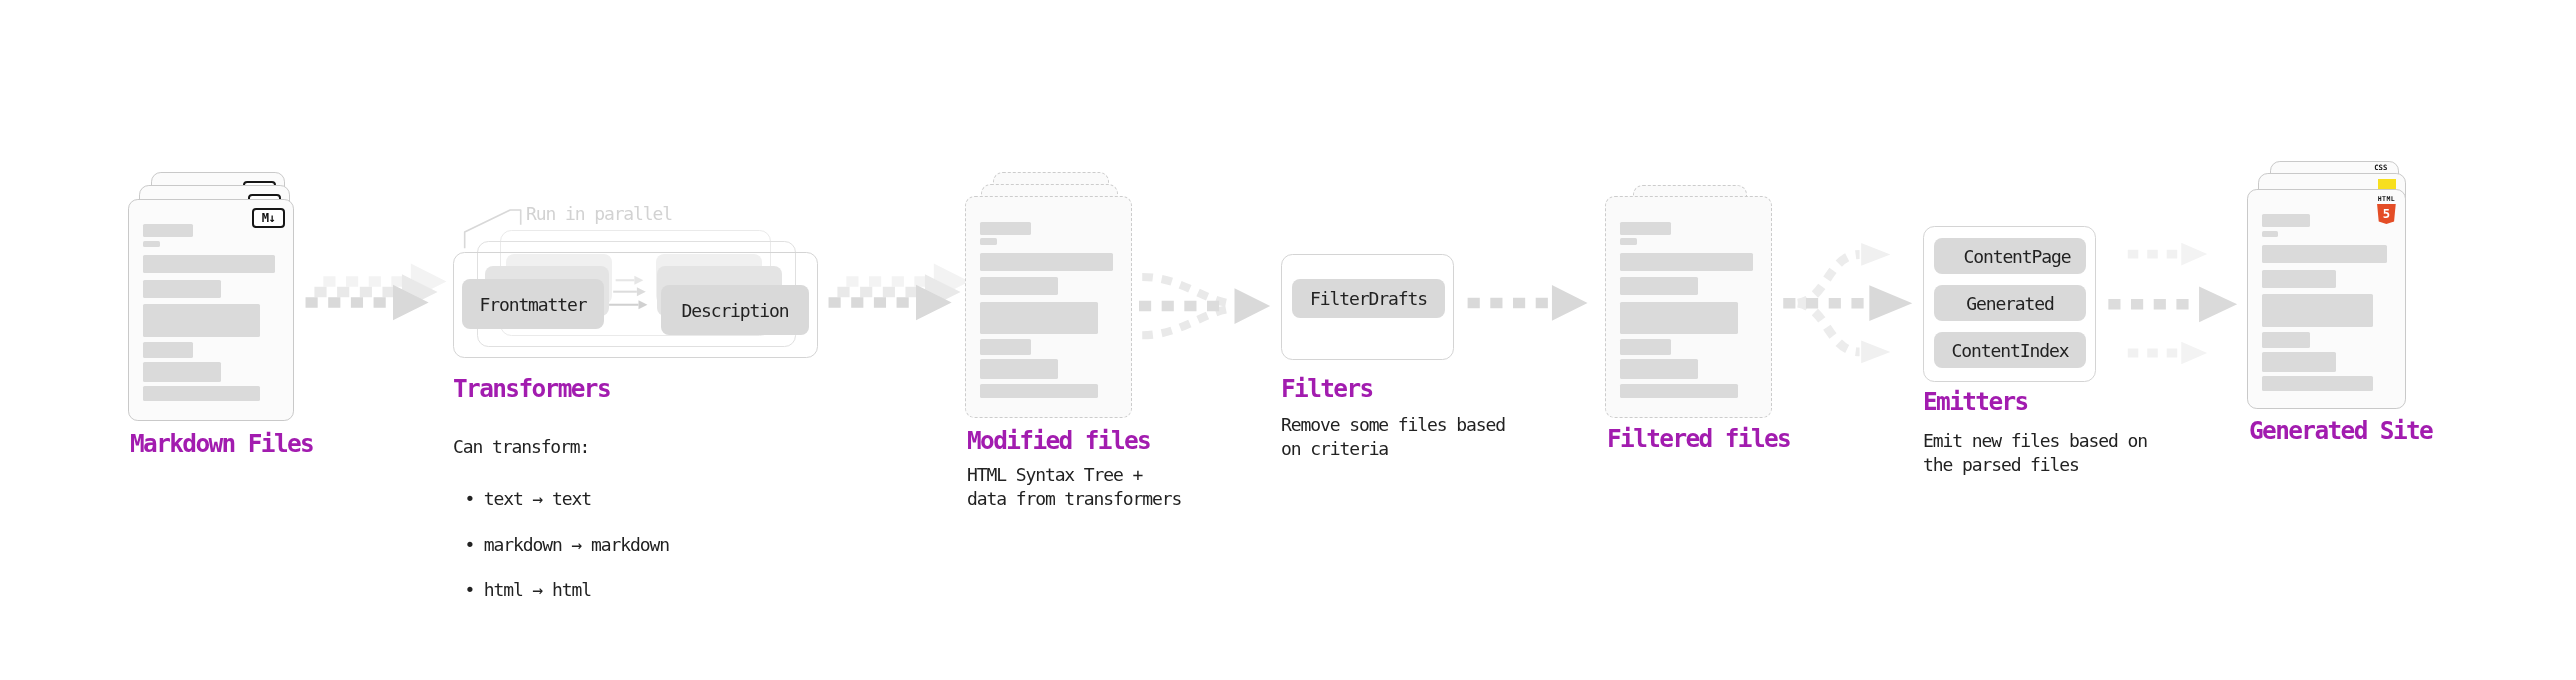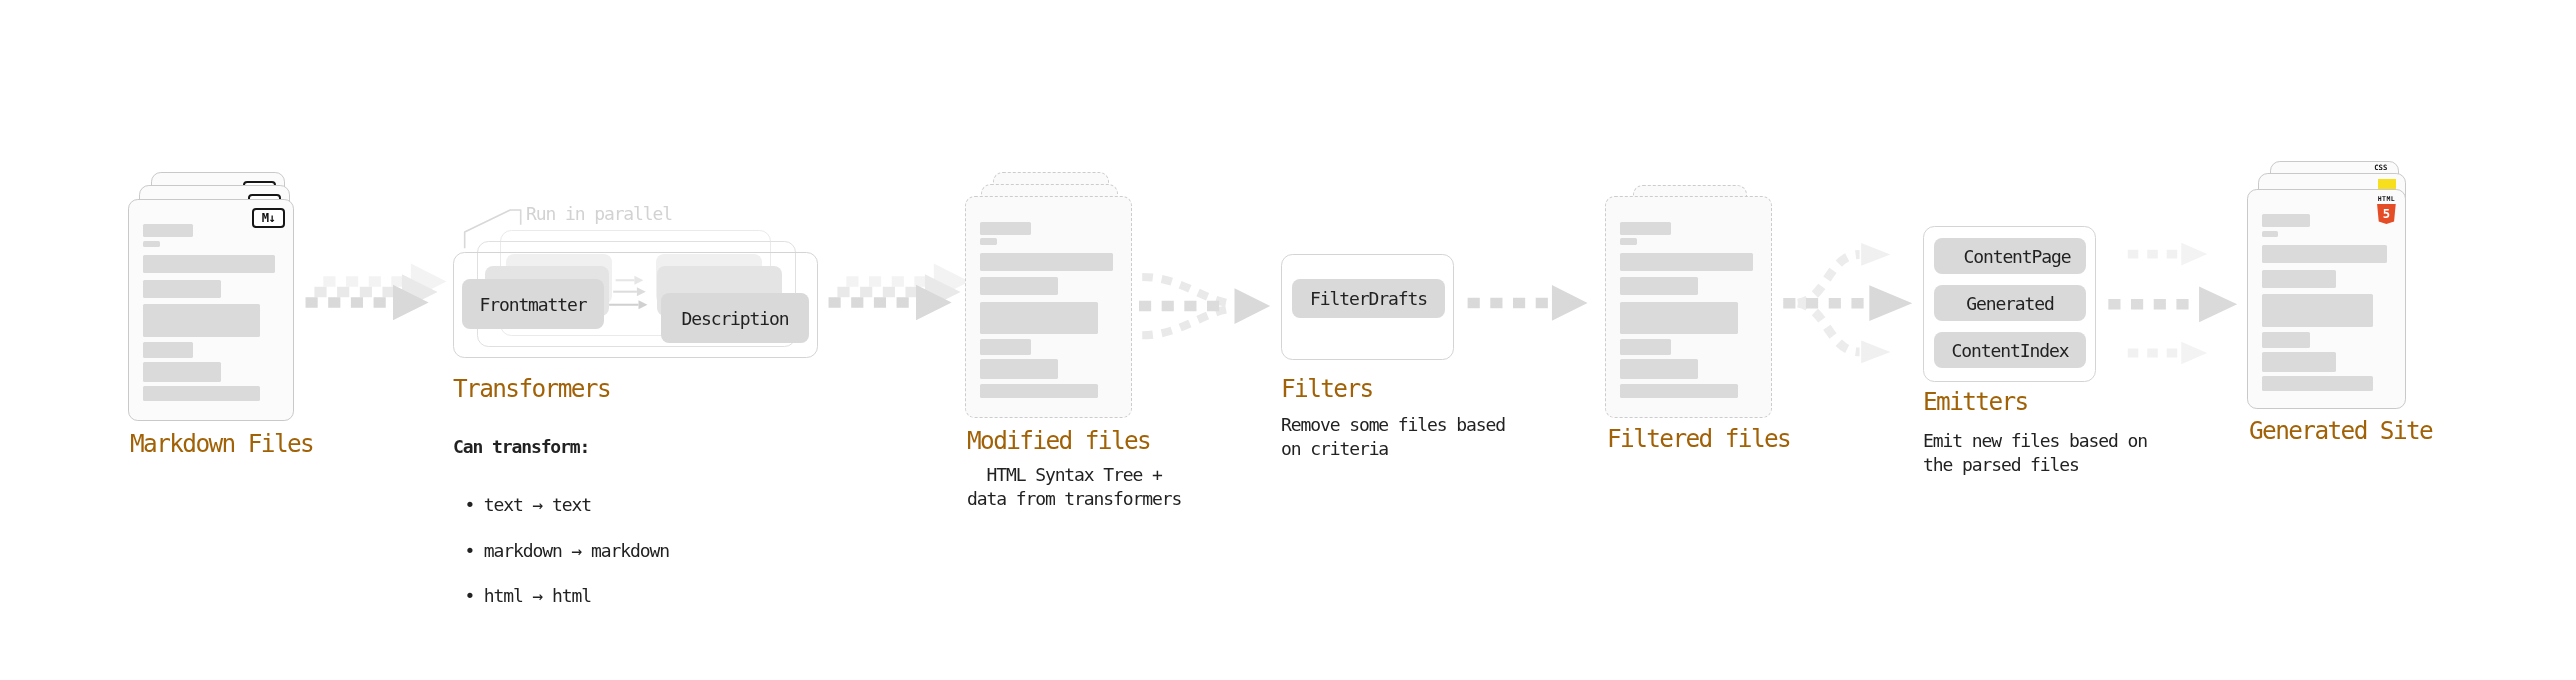--- a/index.html
+++ b/index.html
@@ -33,24 +33,24 @@
   
   .tbox{position:absolute;border:1.6px solid #d4d4d4;border-radius:11.4px;box-sizing:border-box;background:transparent;}
   .wbox{position:absolute;border:1.6px solid #d4d4d4;border-radius:11.4px;box-sizing:border-box;background:#ffffff;}
   .pill{
     position:absolute;background:#d9d9d9;border-radius:8.1px;box-sizing:border-box;
     display:flex;align-items:center;justify-content:center;
     font-size:18px;letter-spacing:-1.1px;color:#222222;white-space:nowrap;
   }
   .ghost{position:absolute;border-radius:8.1px;}
   
-  .sec-title{position:absolute;font-size:24.4px;font-weight:400;letter-spacing:-1.6px;color:#a16207;line-height:1;white-space:nowrap;}
+  .sec-title{position:absolute;font-size:24.4px;font-weight:700;letter-spacing:-1.6px;color:#a21caf;line-height:1;white-space:nowrap;}
   .sec-desc{position:absolute;font-size:18px;letter-spacing:-1.1px;color:#222222;line-height:23.6px;white-space:pre-line;}
   .bullet{padding-left:11.4px;line-height:22px;white-space:pre;}
-  .intro{line-height:22px;margin-bottom:13px;font-weight:bold;}
+  .intro{line-height:22px;margin-bottom:7px;}
   .note{position:absolute;font-size:18px;letter-spacing:-1.1px;color:#d2d2d2;white-space:nowrap;}
   svg{position:absolute;display:block;}
 </style>
 </head>
 <body>
 
 <div class="canvas">
 
   <div class="stack" style="left:128px;top:172px;width:174px;height:252px;">
     <div class="doc" style="left:23px;top:0;width:134px;height:222px;">
@@ -99,21 +99,21 @@
   <div class="tbox" style="left:500px;top:230px;width:271px;height:106px;border-color:#eaeaea;"></div>
   <div class="tbox" style="left:477px;top:241px;width:319px;height:106px;border-color:#e0e0e0;"></div>
   <div class="tbox" style="left:453px;top:252px;width:365px;height:106px;"></div>
 
   <div class="ghost" style="left:506px;top:254px;width:106px;height:50px;background:#f0f0f0;"></div>
   <div class="ghost" style="left:485px;top:266px;width:124px;height:50px;background:#e4e4e4;"></div>
   <div class="ghost" style="left:656px;top:254px;width:106px;height:50px;background:#f0f0f0;"></div>
   <div class="ghost" style="left:657px;top:266px;width:125px;height:50px;background:#e4e4e4;"></div>
 
   <div class="pill" style="left:462px;top:279px;width:142px;height:50px;">Frontmatter</div>
-  <div class="pill" style="left:661px;top:293px;width:148px;height:50px;">Description</div>
+  <div class="pill" style="left:661px;top:285px;width:148px;height:50px;">Description</div>
 
   <svg style="left:605px;top:272px;" width="49" height="41" viewBox="0 0 60 50">
     <g>
       <line x1="13" y1="10" x2="36" y2="10" stroke="#e6e6e6" stroke-width="2.5"></line>
       <polygon points="36,4.5 47,10 36,15.5" fill="#e6e6e6"></polygon>
     </g>
     <g>
       <line x1="10" y1="24" x2="39" y2="24" stroke="#dcdcdc" stroke-width="2.5"></line>
       <polygon points="39,18.5 50,24 39,29.5" fill="#dcdcdc"></polygon>
     </g>
@@ -161,21 +161,21 @@
           <div class="bar" style="width: 100%; height: 18px; margin-bottom: 6.5px;"></div>
           <div class="bar" style="width: 59%; height: 18px; margin-bottom: 6.5px;"></div>
           <div class="bar" style="width: 89%; height: 32.5px; margin-bottom: 4.9px;"></div>
           <div class="bar" style="width: 38%; height: 16.3px; margin-bottom: 4.1px;"></div>
           <div class="bar" style="width: 59%; height: 19.5px; margin-bottom: 4.9px;"></div>
           <div class="bar" style="width: 89%; height: 14.6px; margin-bottom: 0px;"></div>
         </div>
     </div>
   </div>
   <div class="sec-title" style="left:967px;top:429px;">Modified files</div>
-  <div class="sec-desc" style="left:967px;top:463px;text-align:center;">HTML Syntax Tree +
+  <div class="sec-desc" style="left:967px;top:463px;">HTML Syntax Tree +
 data from transformers</div>
 
   <svg style="left:1134px;top:264px;" width="146" height="85" viewBox="0 0 180 105">
     <path d="M10 16 C55 16 82 42 115 48" fill="none" stroke="#e9e9e9" stroke-width="10" stroke-dasharray="13 11"></path>
     <path d="M10 88 C55 88 82 62 115 56" fill="none" stroke="#e9e9e9" stroke-width="10" stroke-dasharray="13 11"></path>
     <line x1="6" y1="52" x2="118" y2="52" stroke="#dcdcdc" stroke-width="13" stroke-dasharray="15 13"></line>
     <polygon points="124,30 168,52 124,74" fill="#d9d9d9"></polygon>
   </svg>
 
   <div class="wbox" style="left:1281px;top:254px;width:173px;height:106px;"></div>

